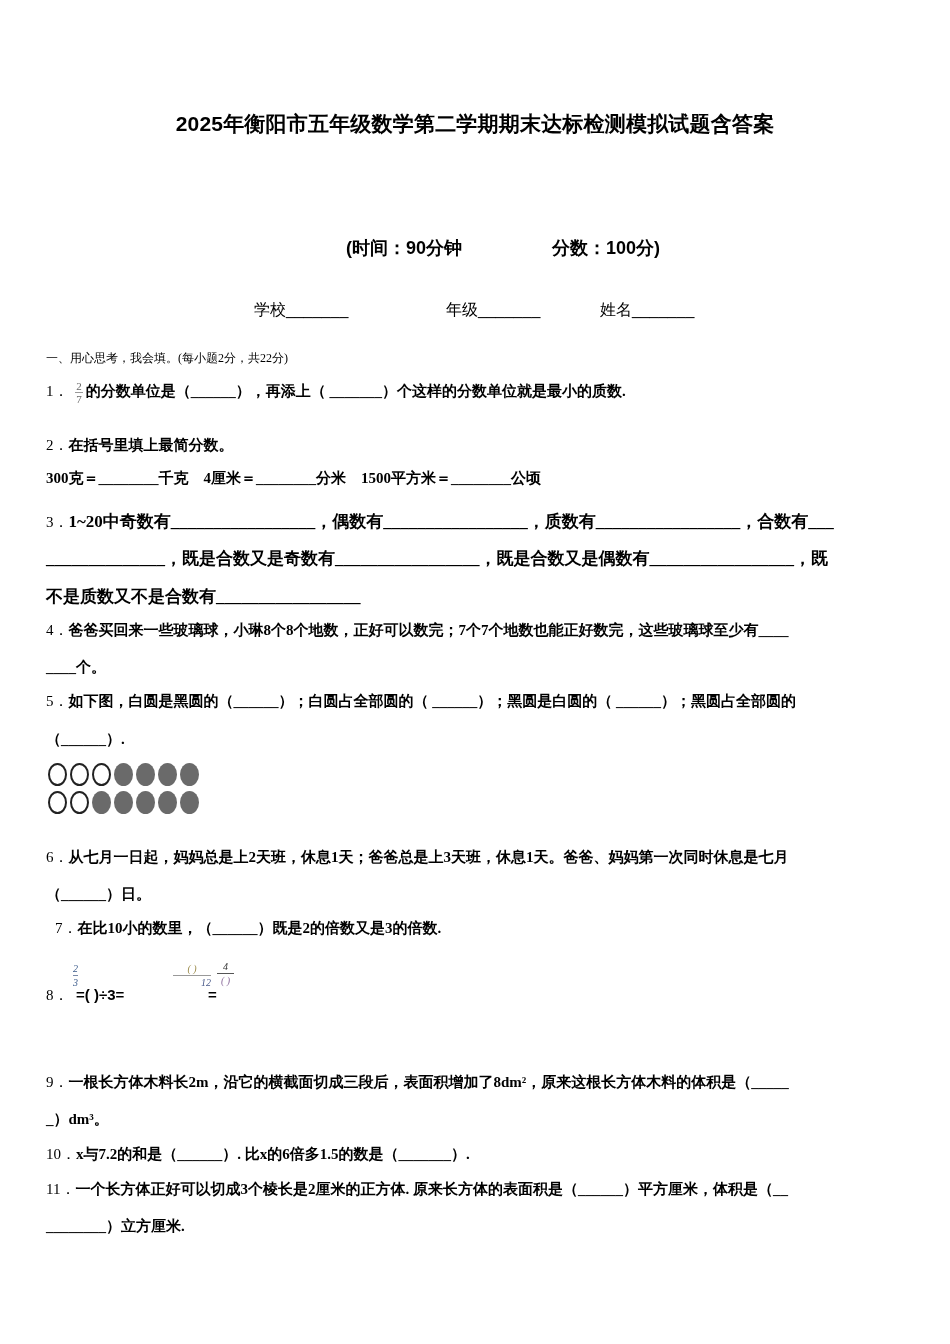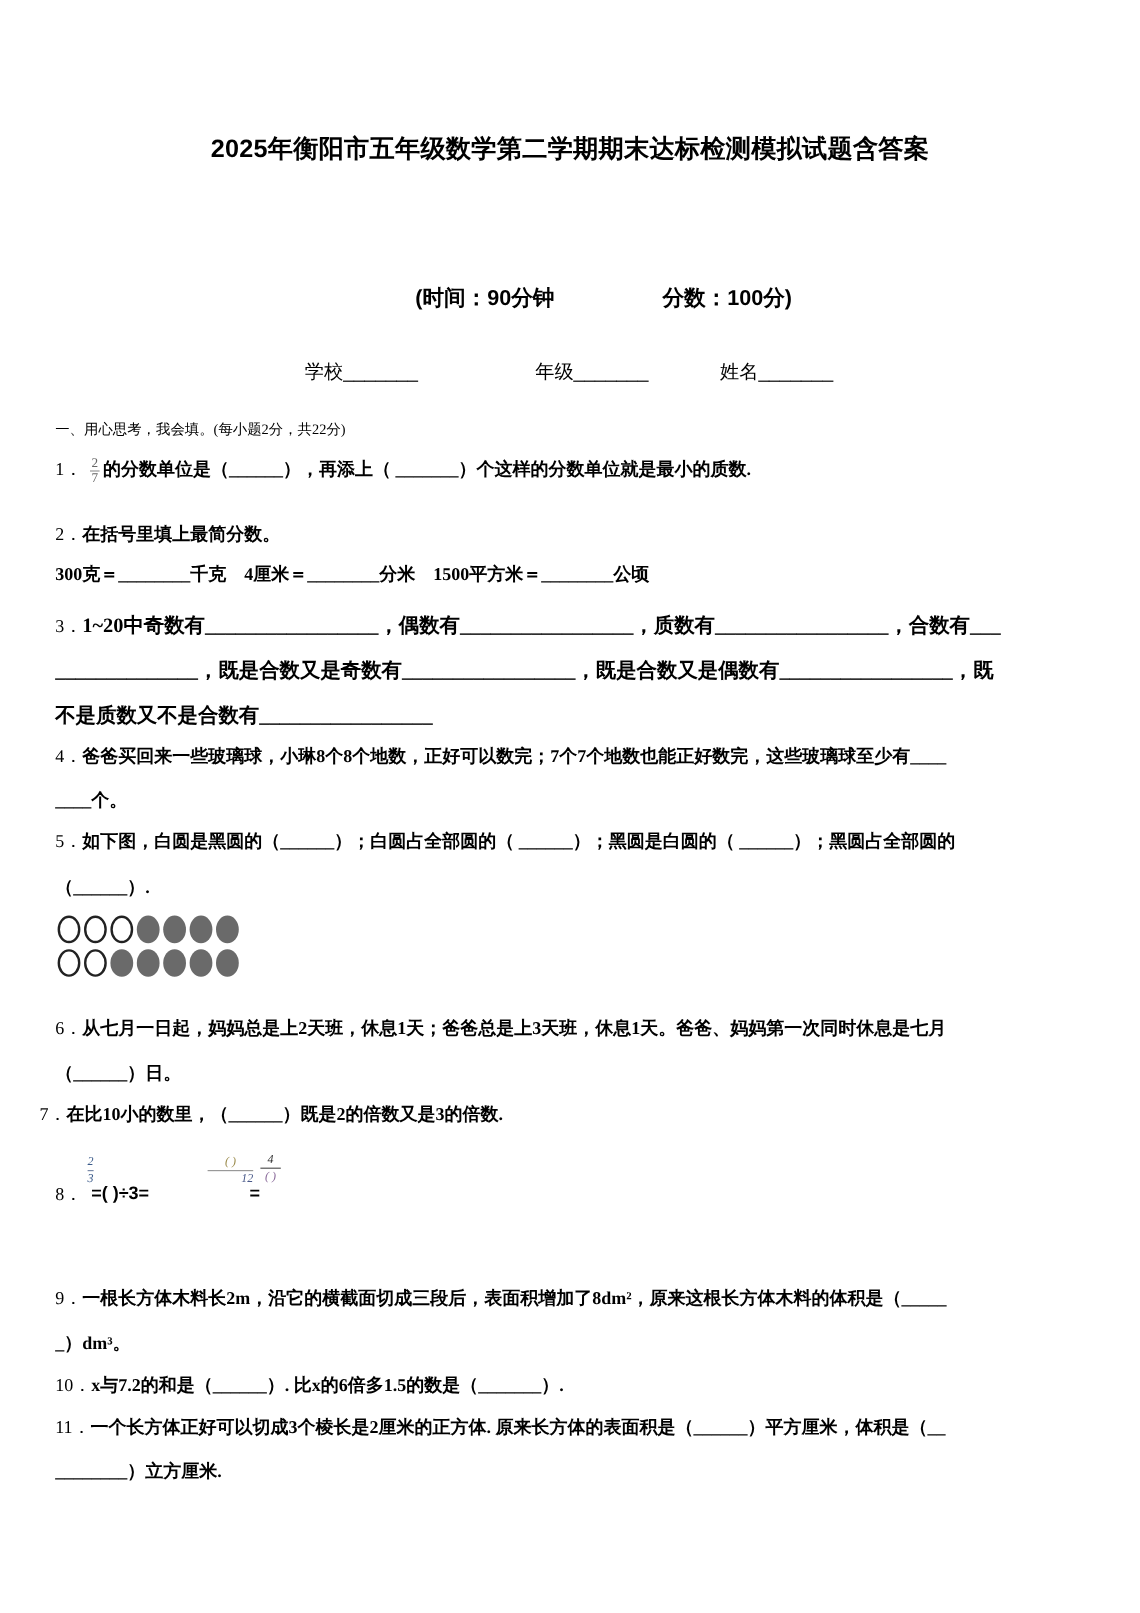--- a/index.html
+++ b/index.html
@@ -114,21 +114,21 @@
       <div class="circ black"></div>
       <div class="circ black"></div>
     </div>
   </div>
 
   <div class="abs q" style="left:46px; top:848px;">
     <span class="num">6．</span><span>从七月一日起，妈妈总是上2天班，休息1天；爸爸总是上3天班，休息1天。爸爸、妈妈第一次同时休息是七月</span>
   </div>
   <div class="abs q" style="left:46px; top:885px;">（______）日。</div>
 
-  <div class="abs q" style="left:33px; top:919px;">
+  <div class="abs q" style="left:55px; top:919px;">
     <span class="num">7．</span><span>在比10小的数里，（______）既是2的倍数又是3的倍数.</span>
   </div>
 
   <div class="abs q8">
     <span class="num">8．</span>
     <span class="f1">
       <span class="n">2</span>
       <span class="d">3</span>
     </span>
     <span class="eq1">=(          )÷3=</span>

